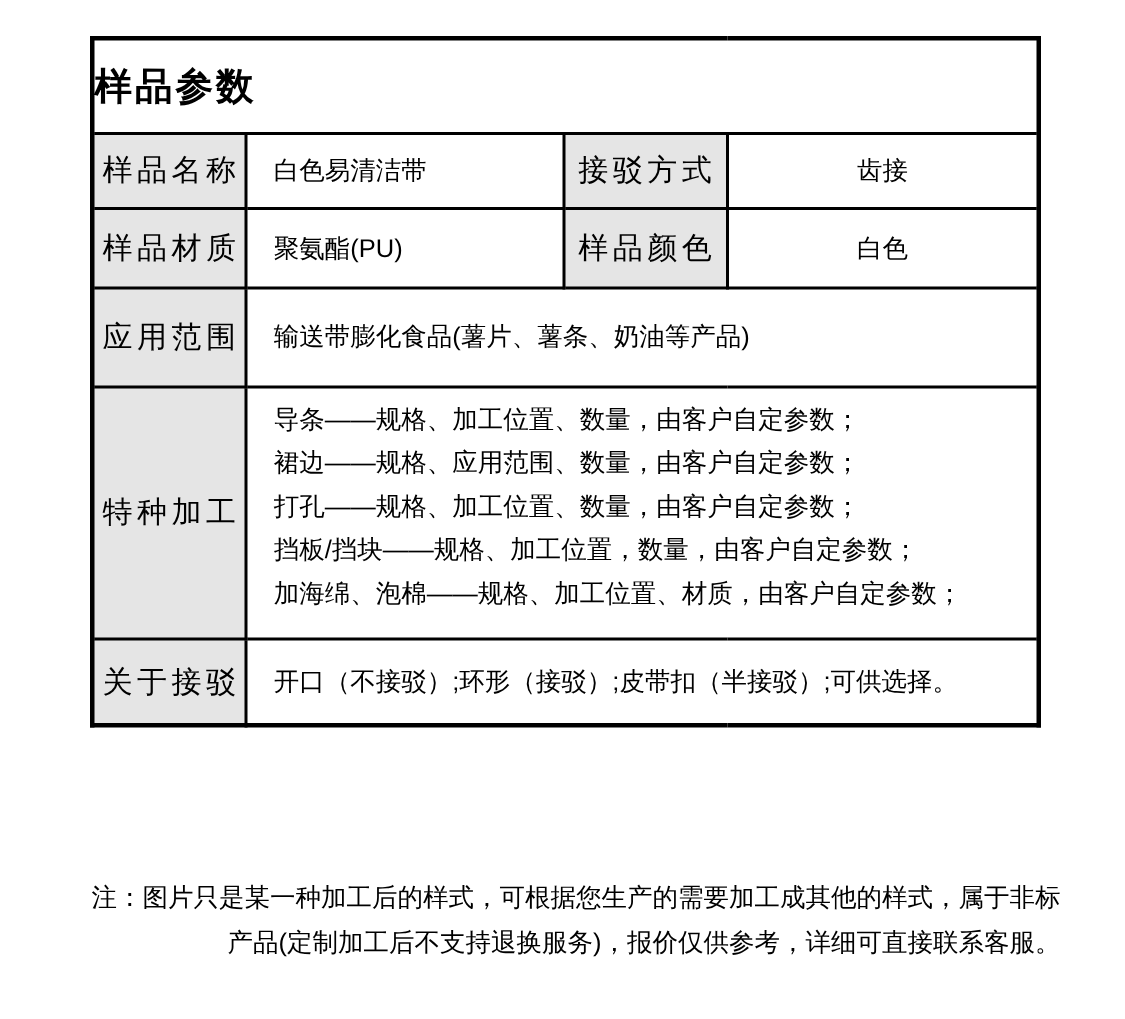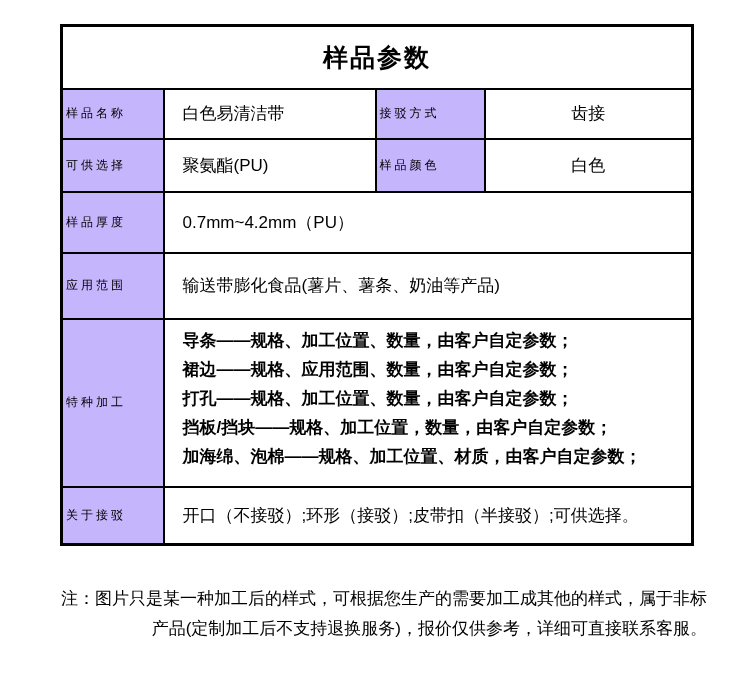--- a/index.html
+++ b/index.html
@@ -18,49 +18,48 @@
     border-collapse: collapse;
     table-layout: fixed;
     border: 3px solid #000;
   }
   .spec-table td {
     border: 2px solid #000;
     vertical-align: middle;
   }
   .title-cell {
     height: 63px;
-    text-align: center;
     font-size: 25px;
     font-weight: bold;
     letter-spacing: 2px;
   }
   .lbl {
-    background: #c4b5fd;
-    text-align: left;
-    font-size: 12px;
+    background: #e5e5e5;
+    text-align: center;
+    font-size: 20px;
     letter-spacing: 3px;
     text-indent: 3px; 
   }
   .val {
     font-size: 17px;
     padding-left: 18px;
     text-align: left;
   }
   .val-center {
     font-size: 17px;
     text-align: center;
     margin-left: 22px;
   }
   .r1 { height: 50px; }
   .r2 { height: 53px; }
   .r3 { height: 61px; }
   .r4 { height: 66px; }
   .r5 { height: 168px; }
   .r6 { height: 58px; }
-  .special-lines { padding: 2px 10px 10px 18px; font-weight: bold; }
+  .special-lines { padding: 2px 10px 10px 18px; }
   .special-lines div {
     line-height: 29px;
     font-size: 17px;
     white-space: nowrap;
   }
   .note {
     position: absolute;
     left: 55px; top: 584px;
     width: 652px;
     font-size: 17px;
@@ -82,28 +81,24 @@
     <tr>
       <td class="title-cell" colspan="4">样品参数</td>
     </tr>
     <tr class="r1">
       <td class="lbl">样品名称</td>
       <td class="val">白色易清洁带</td>
       <td class="lbl">接驳方式</td>
       <td class="val-center">齿接</td>
     </tr>
     <tr class="r2">
-      <td class="lbl">可供选择</td>
+      <td class="lbl">样品材质</td>
       <td class="val">聚氨酯(PU)</td>
       <td class="lbl">样品颜色</td>
       <td class="val-center">白色</td>
-    </tr>
-    <tr class="r3">
-      <td class="lbl">样品厚度</td>
-      <td class="val" colspan="3">0.7mm~4.2mm（PU）</td>
     </tr>
     <tr class="r4">
       <td class="lbl">应用范围</td>
       <td class="val" colspan="3">输送带膨化食品(薯片、薯条、奶油等产品)</td>
     </tr>
     <tr class="r5">
       <td class="lbl">特种加工</td>
       <td colspan="3">
         <div class="special-lines">
           <div>导条——规格、加工位置、数量，由客户自定参数；</div>

